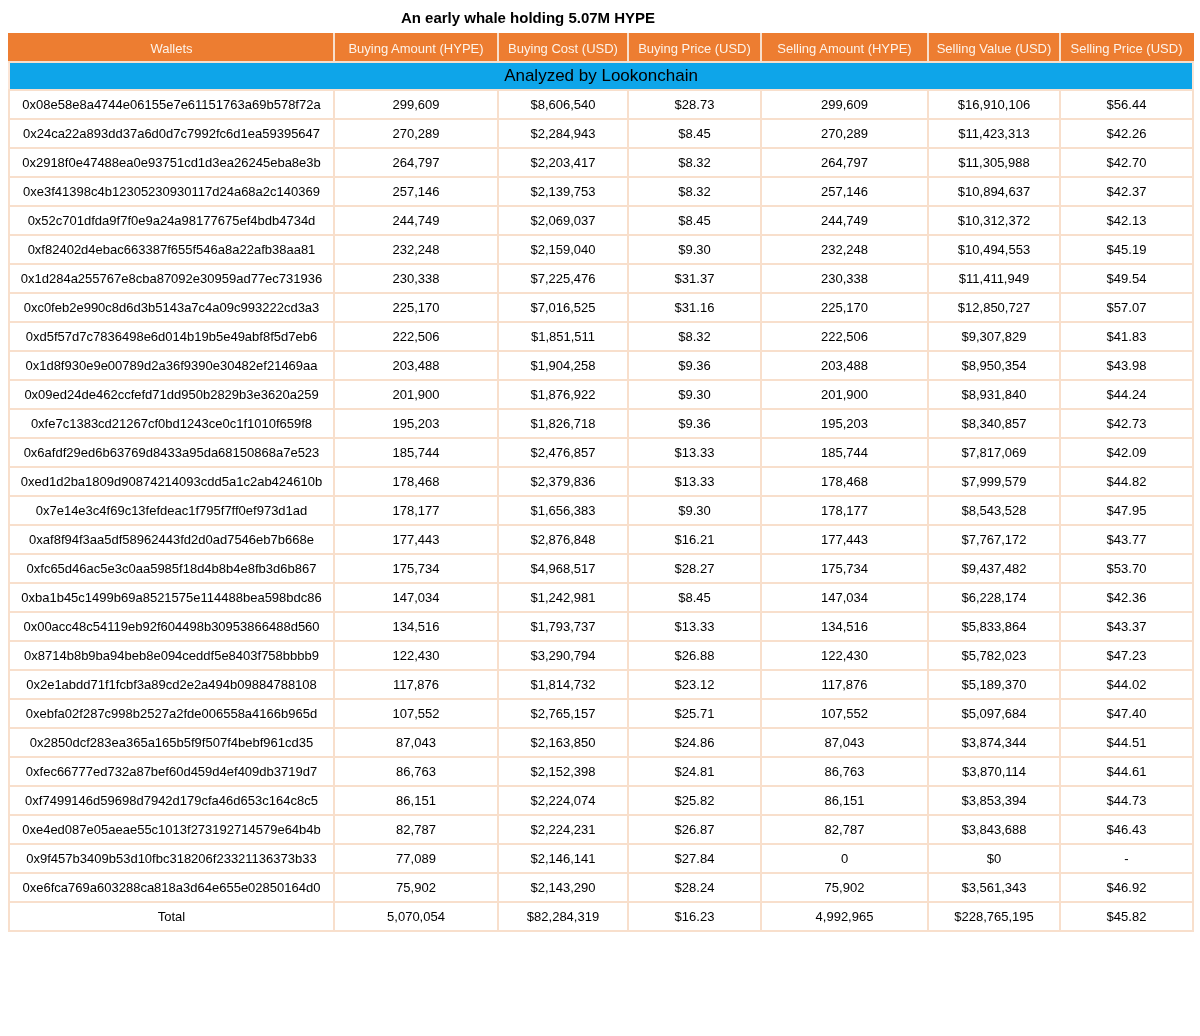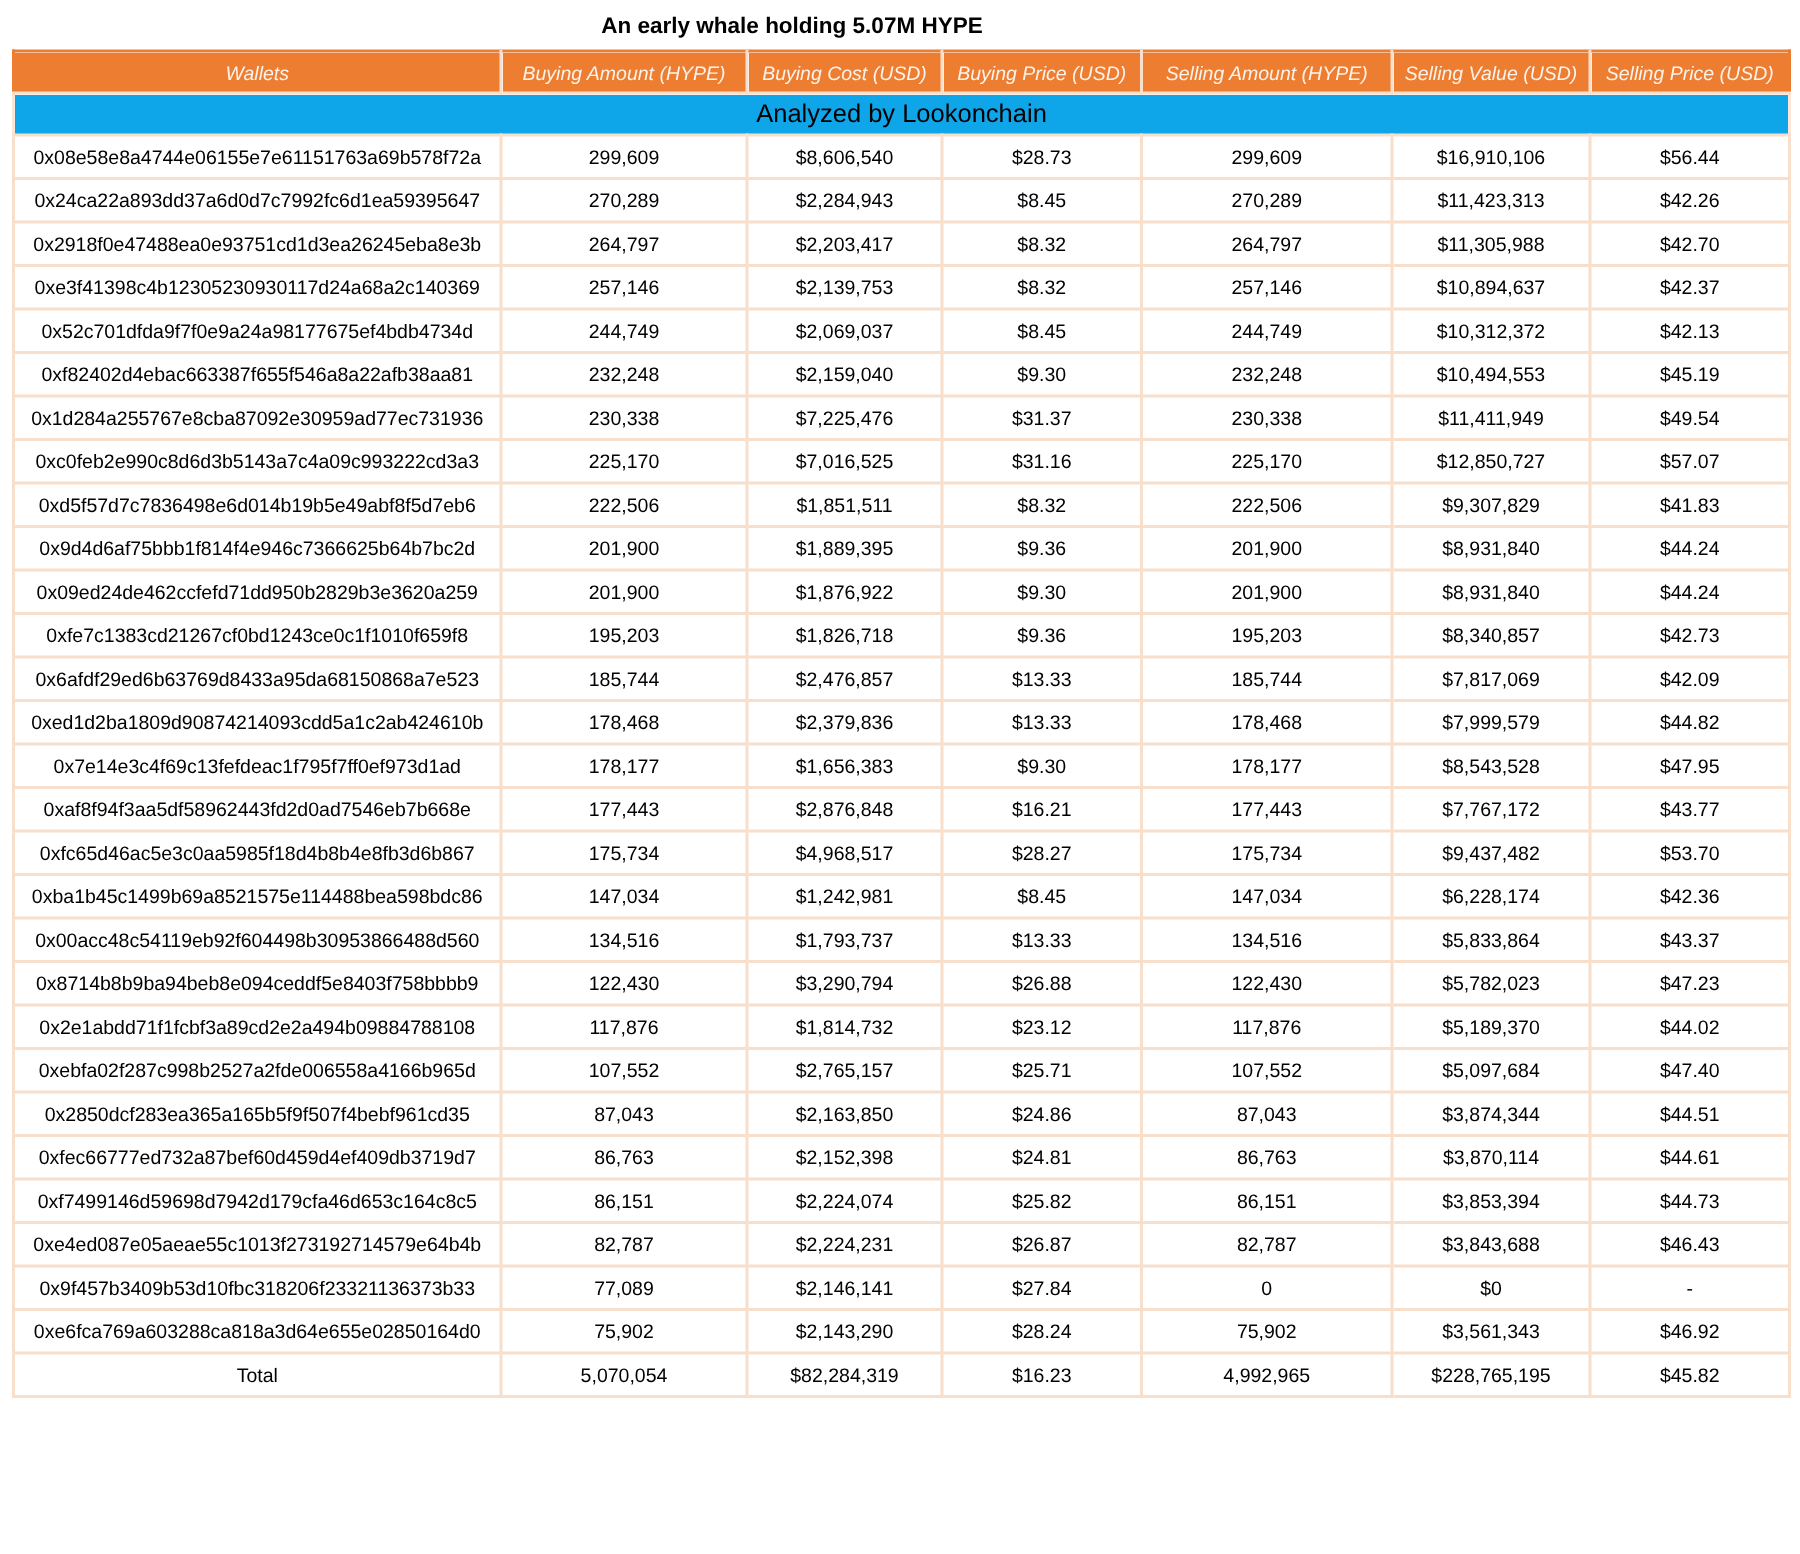--- a/index.html
+++ b/index.html
@@ -48,21 +48,20 @@
     overflow: hidden;
     border: 2px solid #f8dfcc;
   }
   thead tr.header-row th {
     background: #ED7D31;
     color: #fdf3ea;
     font-weight: normal;
     border-color: #f8dfcc;
     border-top-color: #ED7D31;
     height: 28px;
-    font-style: italic;
   }
   thead tr.header-row th:first-child { border-left-color: #ED7D31; }
   thead tr.header-row th:last-child  { border-right-color: #ED7D31; }
   tr.note-row td {
     background: #0ea5e9;
     color: #000000;
     font-size: 17px;
     height: 28px;
     border-color: #FBE5D6;
     border-bottom-color: #f8dfcc;
@@ -176,27 +175,27 @@
         <tr>
           <td>0xd5f57d7c7836498e6d014b19b5e49abf8f5d7eb6</td>
           <td>222,506</td>
           <td>$1,851,511</td>
           <td>$8.32</td>
           <td>222,506</td>
           <td>$9,307,829</td>
           <td>$41.83</td>
         </tr>
         <tr>
-          <td>0x9d4d6af75bbb1f814f4e946c7366625b64b7bc2d</td>
-          <td>201,900</td>
-          <td>$1,889,395</td>
+          <td>0x1d8f930e9e00789d2a36f9390e30482ef21469aa</td>
+          <td>203,488</td>
+          <td>$1,904,258</td>
           <td>$9.36</td>
-          <td>201,900</td>
-          <td>$8,931,840</td>
-          <td>$44.24</td>
+          <td>203,488</td>
+          <td>$8,950,354</td>
+          <td>$43.98</td>
         </tr>
         <tr>
           <td>0x09ed24de462ccfefd71dd950b2829b3e3620a259</td>
           <td>201,900</td>
           <td>$1,876,922</td>
           <td>$9.30</td>
           <td>201,900</td>
           <td>$8,931,840</td>
           <td>$44.24</td>
         </tr>

